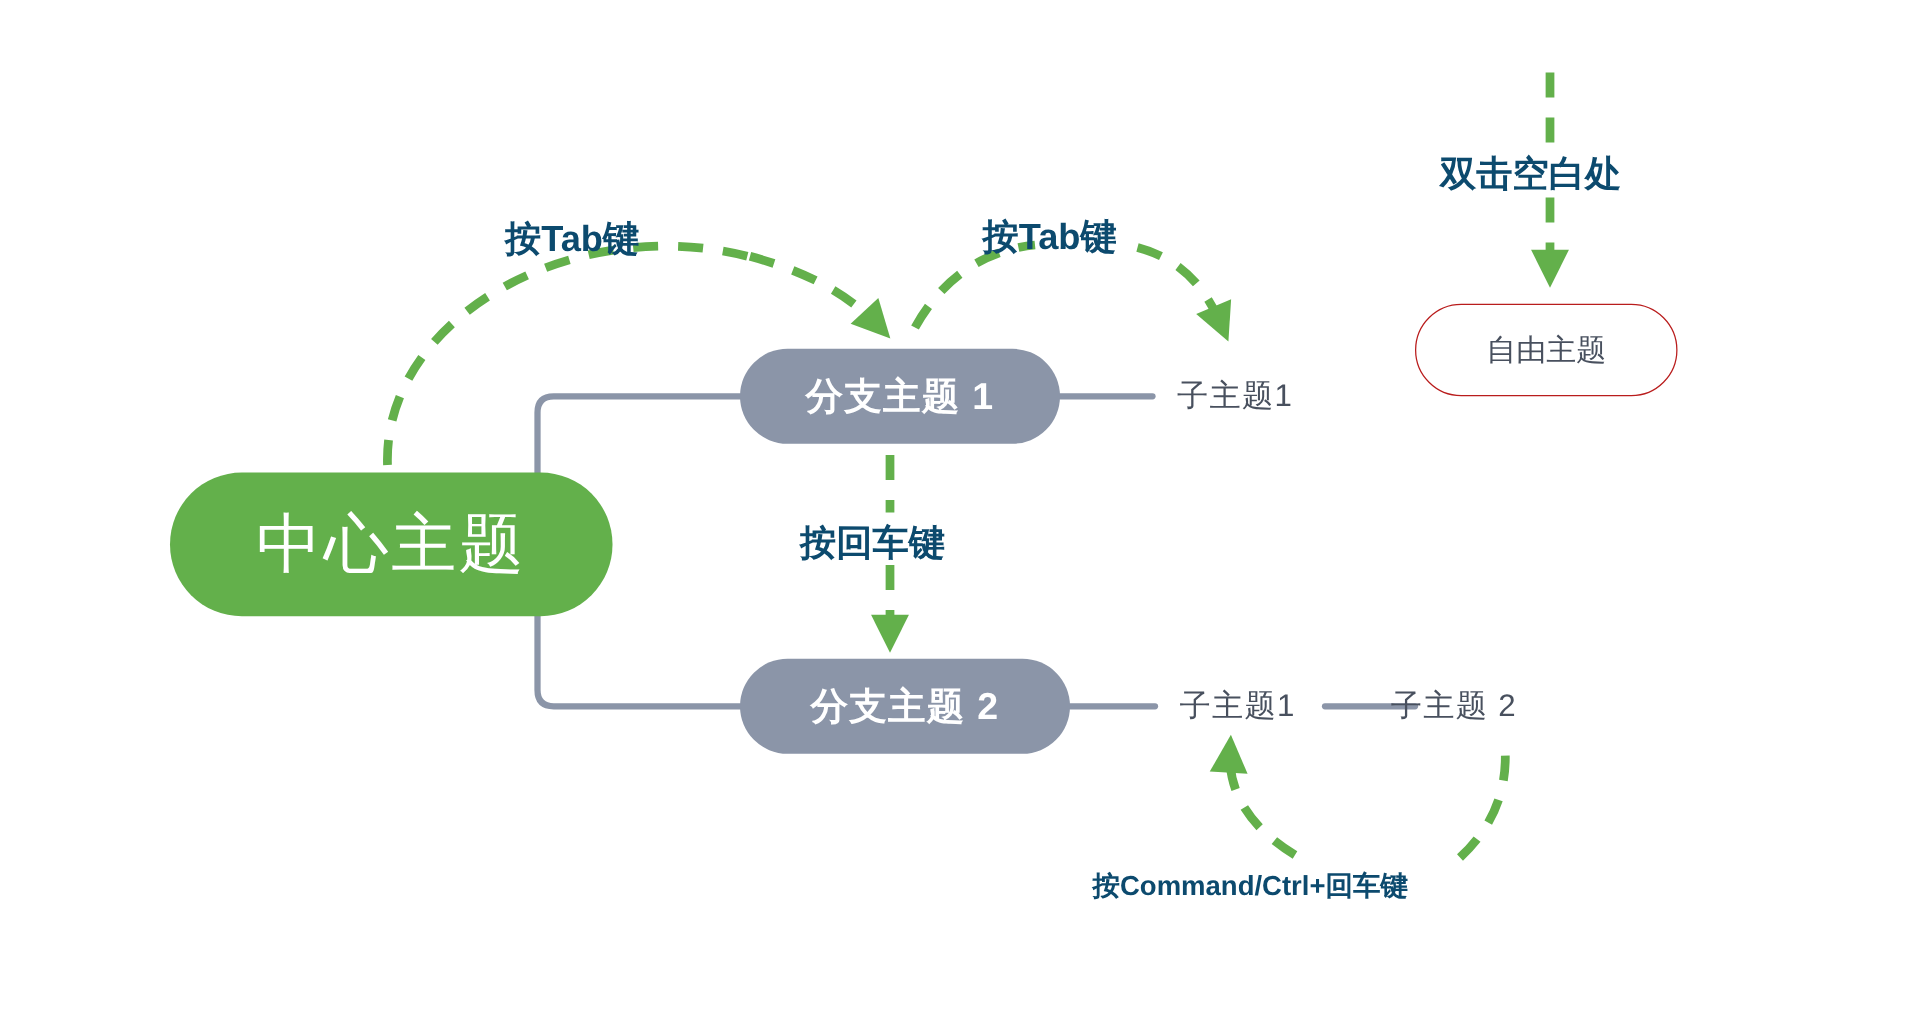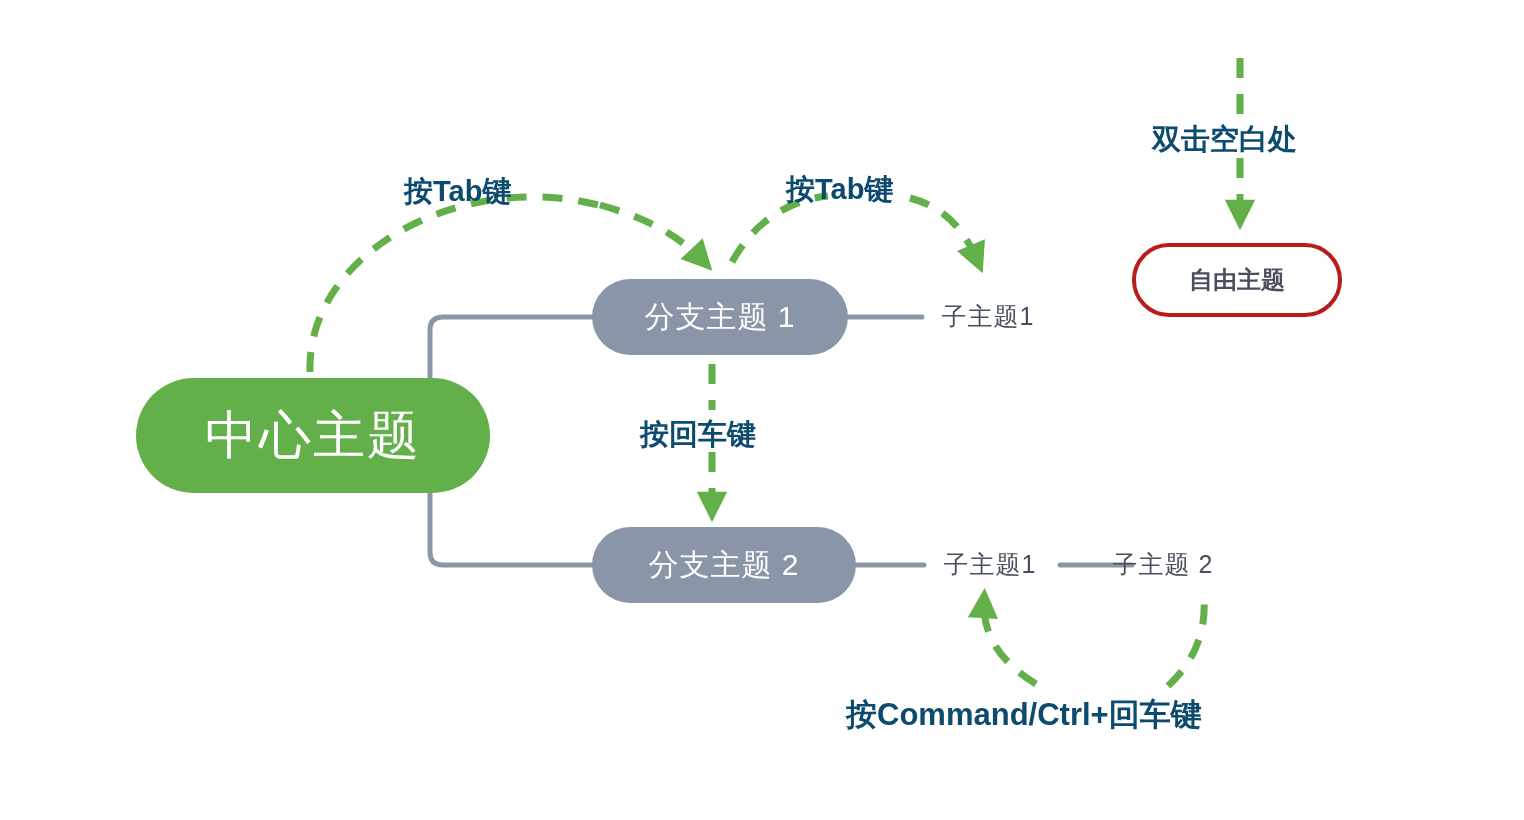--- a/index.html
+++ b/index.html
@@ -54,21 +54,21 @@
     font-weight: 400;
     letter-spacing: 2px;
     text-align: right;
   }
 
   .node-branch {
     background: #8b95a8;
     border-radius: 40px;
     color: #ffffff;
     font-size: 30px;
-    font-weight: 400;
+    font-weight: 700;
     letter-spacing: 1px;
   }
 
   .node-branch-1 {
     left: 592px;
     top: 279px;
     width: 256px;
     height: 76px;
   }
 
@@ -78,25 +78,24 @@
     width: 264px;
     height: 76px;
   }
 
   .node-free {
     left: 1132px;
     top: 243px;
     width: 210px;
     height: 74px;
     background: #ffffff;
-    border: 4px solid #b91c1c;
+    border: 1px solid #b91c1c;
     border-radius: 38px;
     color: #48505e;
     font-size: 24px;
-    font-weight: bold;
   }
 
   .node-sub {
     color: #48505e;
     font-size: 25px;
     letter-spacing: 1px;
     background: transparent;
     text-align: center;
   }
 
@@ -124,23 +123,23 @@
     font-size: 29px;
   }
 
   .annot-enter {
     left: 640px;
     top: 415px;
     font-size: 29px;
   }
 
   .annot-cmd-enter {
-    left: 846px;
+    left: 874px;
     top: 694px;
-    font-size: 31px;
+    font-size: 22px;
   }
 
   .annot-dblclick {
     left: 1152px;
     top: 120px;
     font-size: 29px;
   }
 </style>
 </head>
 <body>

